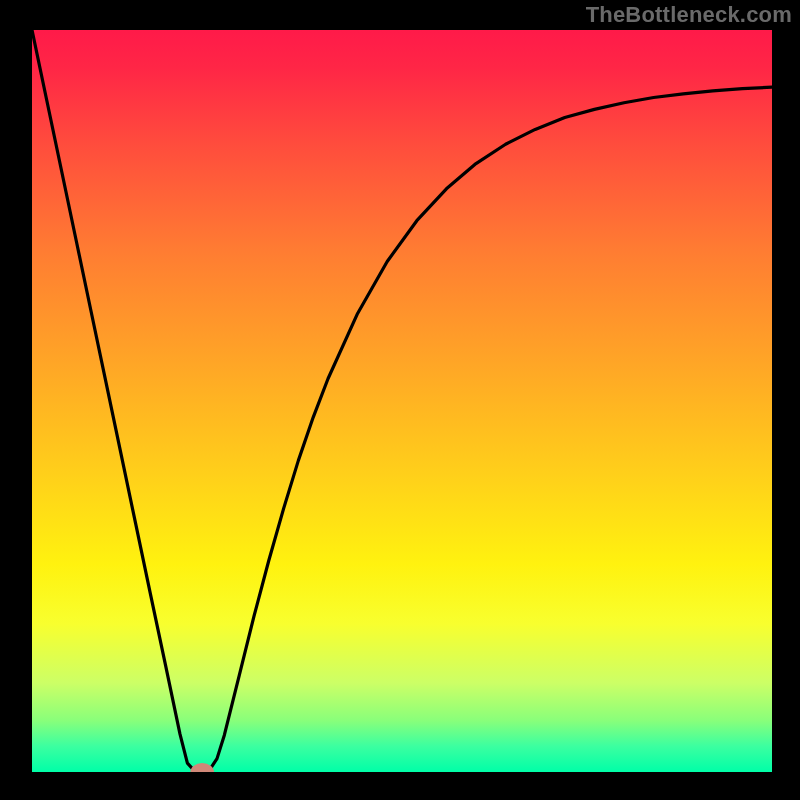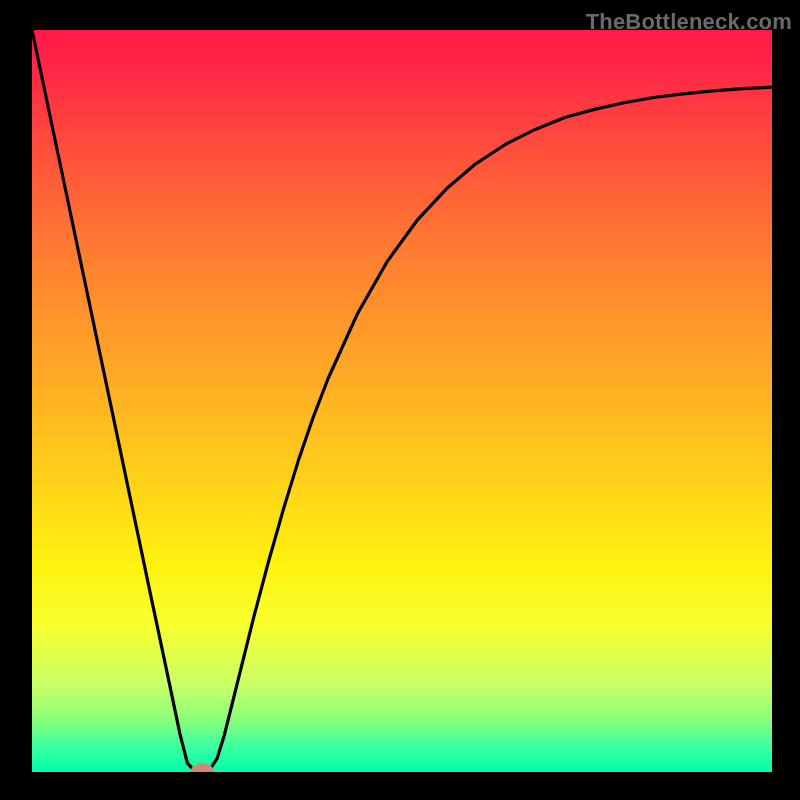--- a/index.html
+++ b/index.html
@@ -11,21 +11,21 @@
     overflow: hidden;
   }
   .frame {
     position: relative;
     width: 800px;
     height: 800px;
     background: #000;
   }
   .watermark {
     position: absolute;
-    top: 9px;
+    top: 2px;
     right: 8px;
     font-family: Arial, Helvetica, sans-serif;
     font-size: 22px;
     font-weight: 600;
     color: #6a6a6a;
     letter-spacing: 0.2px;
     z-index: 10;
   }
   svg {
     position: absolute;

